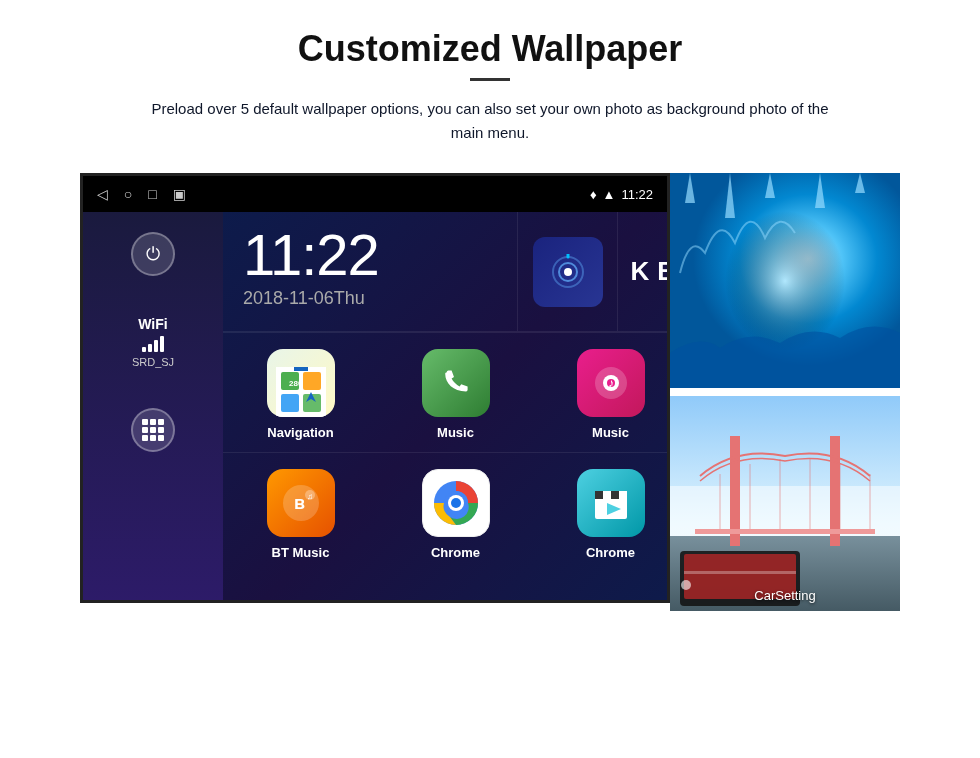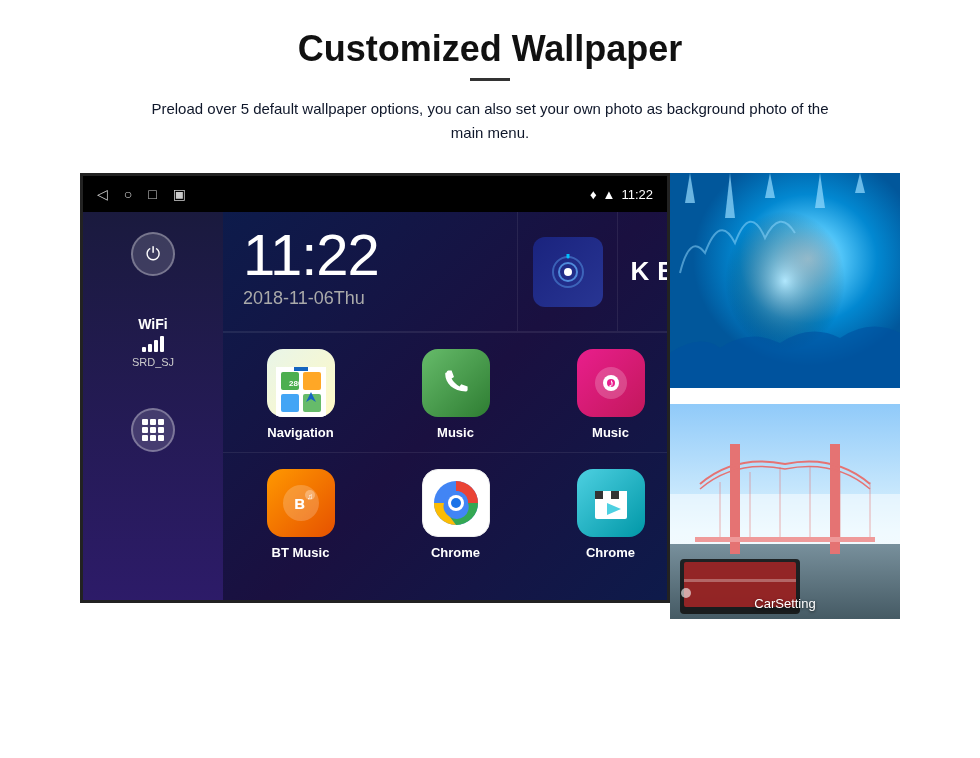--- a/index.html
+++ b/index.html
@@ -253,21 +253,21 @@
     
     .video-app {
       background: linear-gradient(135deg, #4dd0e1, #0097a7);
     }
 
     
     .wallpaper-thumbs {
       display: flex;
       flex-direction: column;
       width: 230px;
-      gap: 16px;
+      gap: 8px;
       flex-shrink: 0;
     }
 
     .wallpaper-thumb {
       width: 230px;
       height: 215px;
       overflow: hidden;
       position: relative;
     }
 

